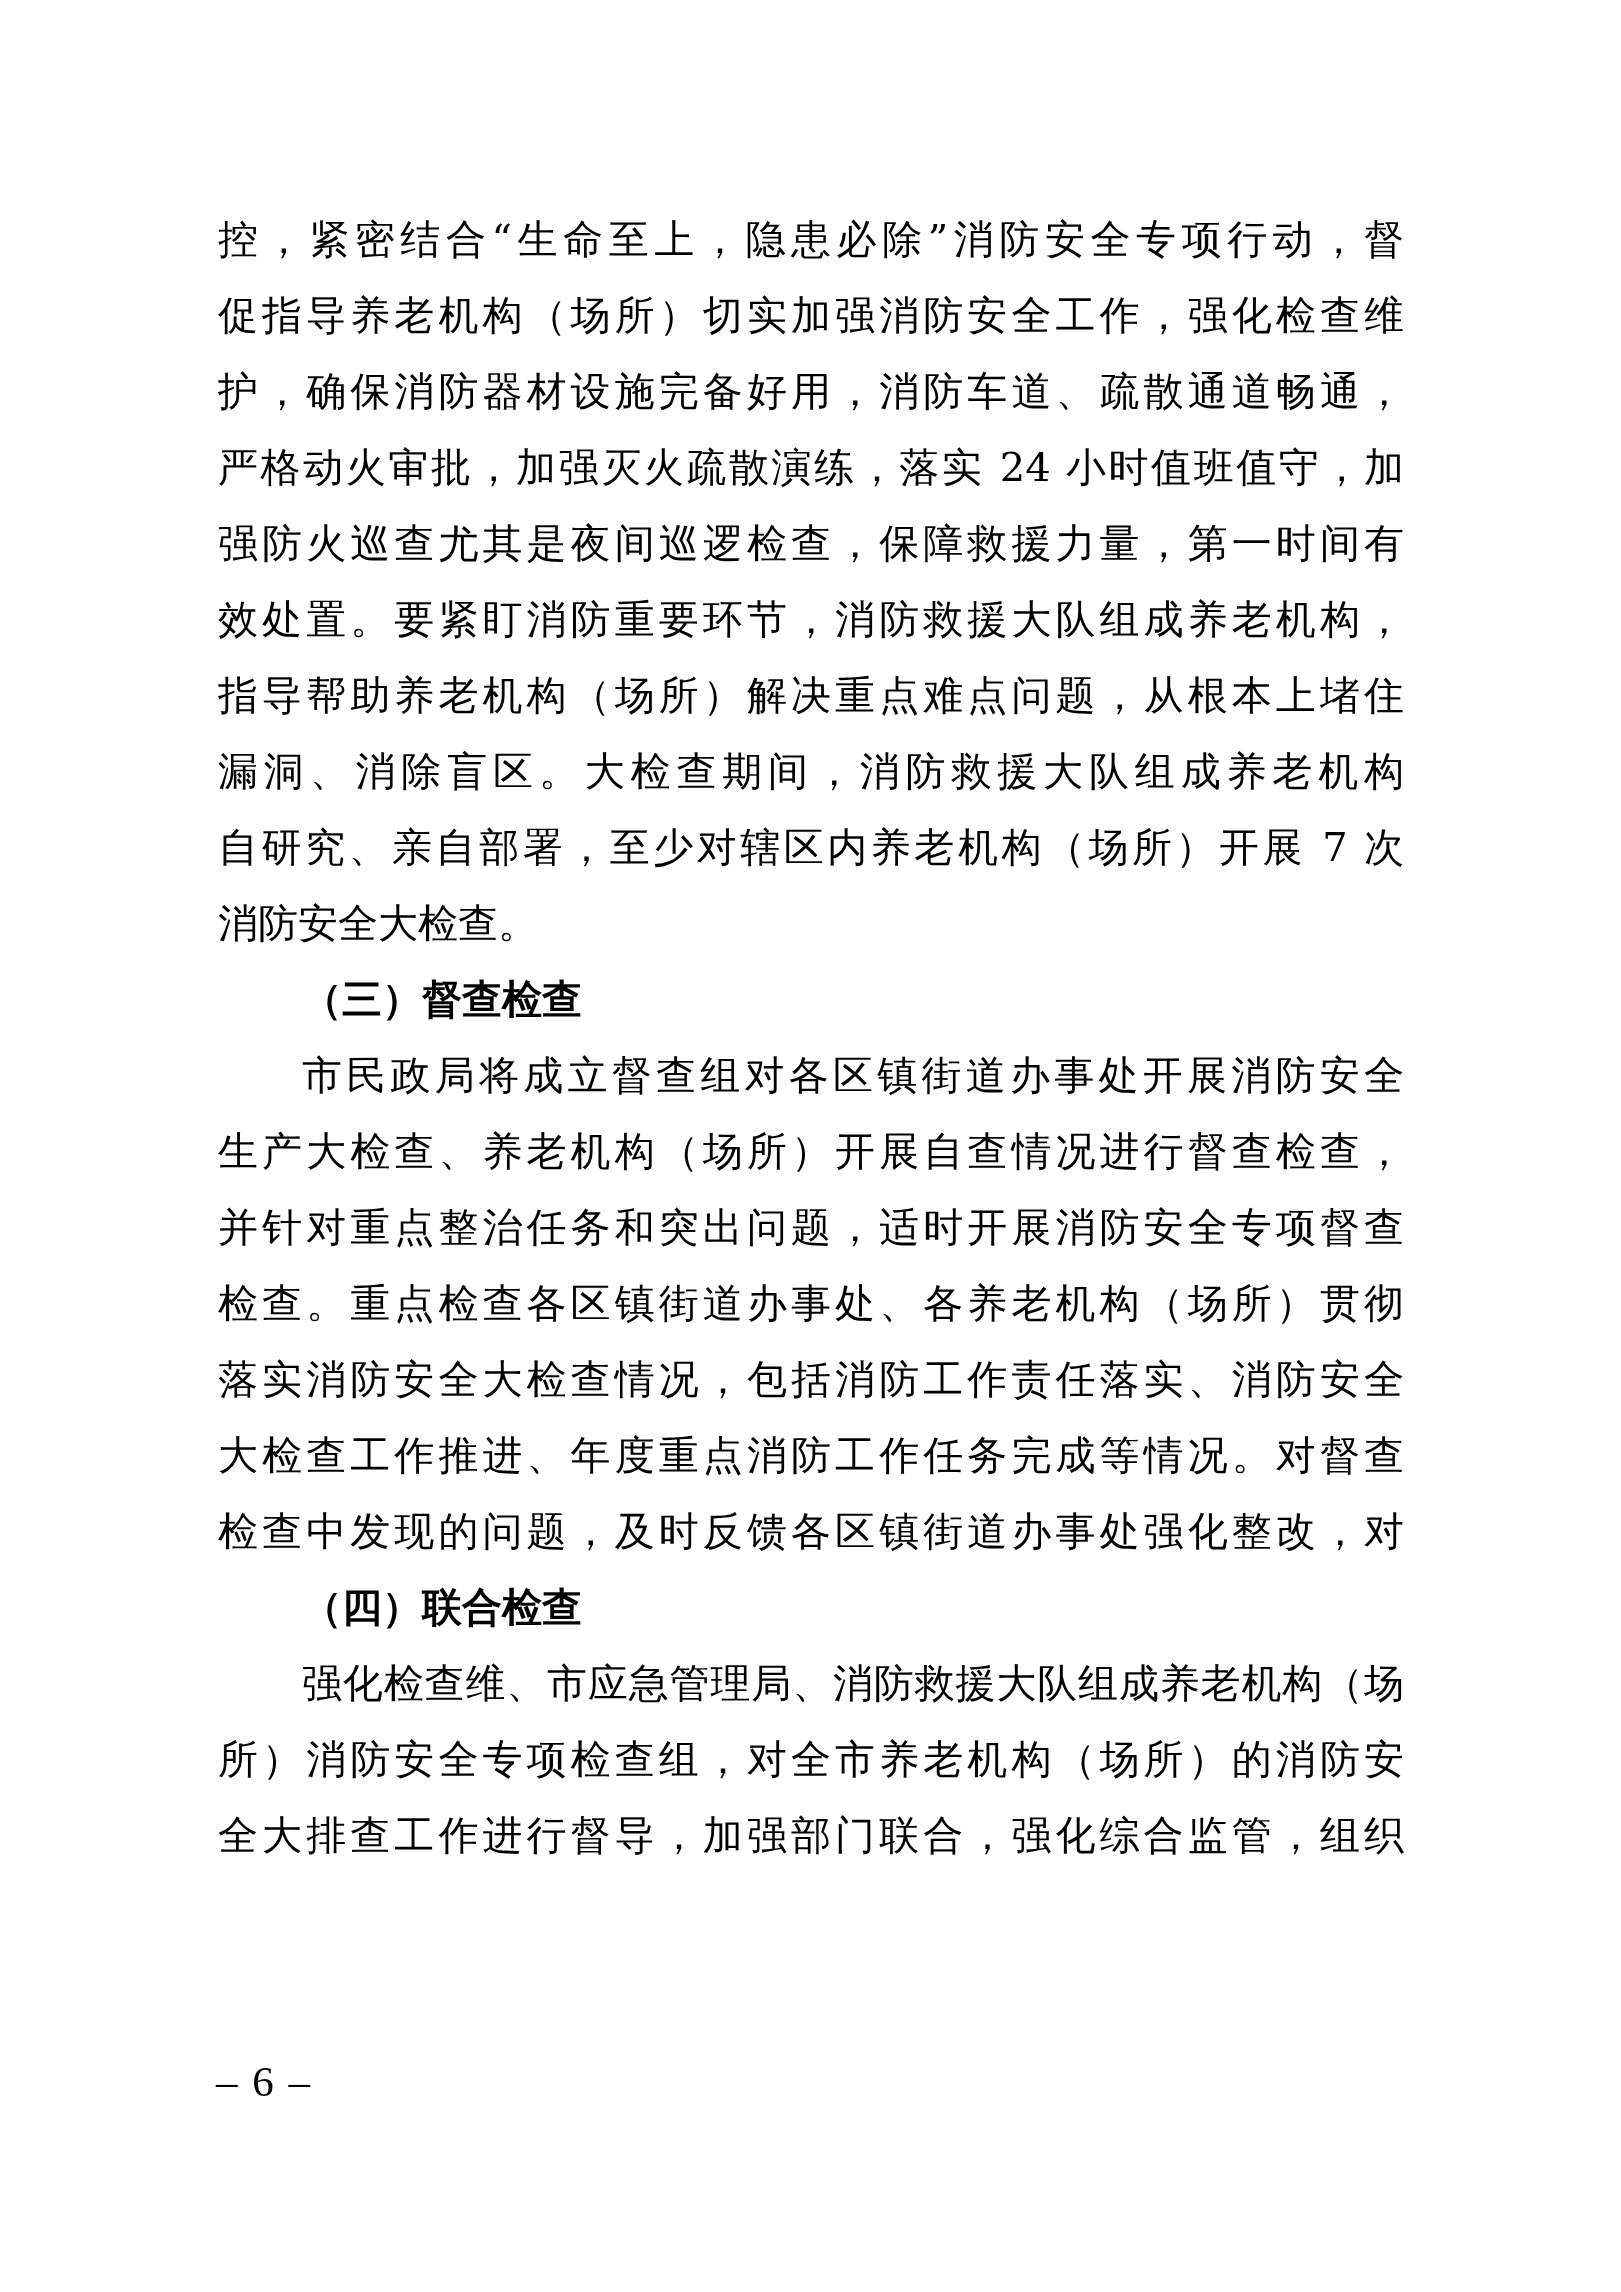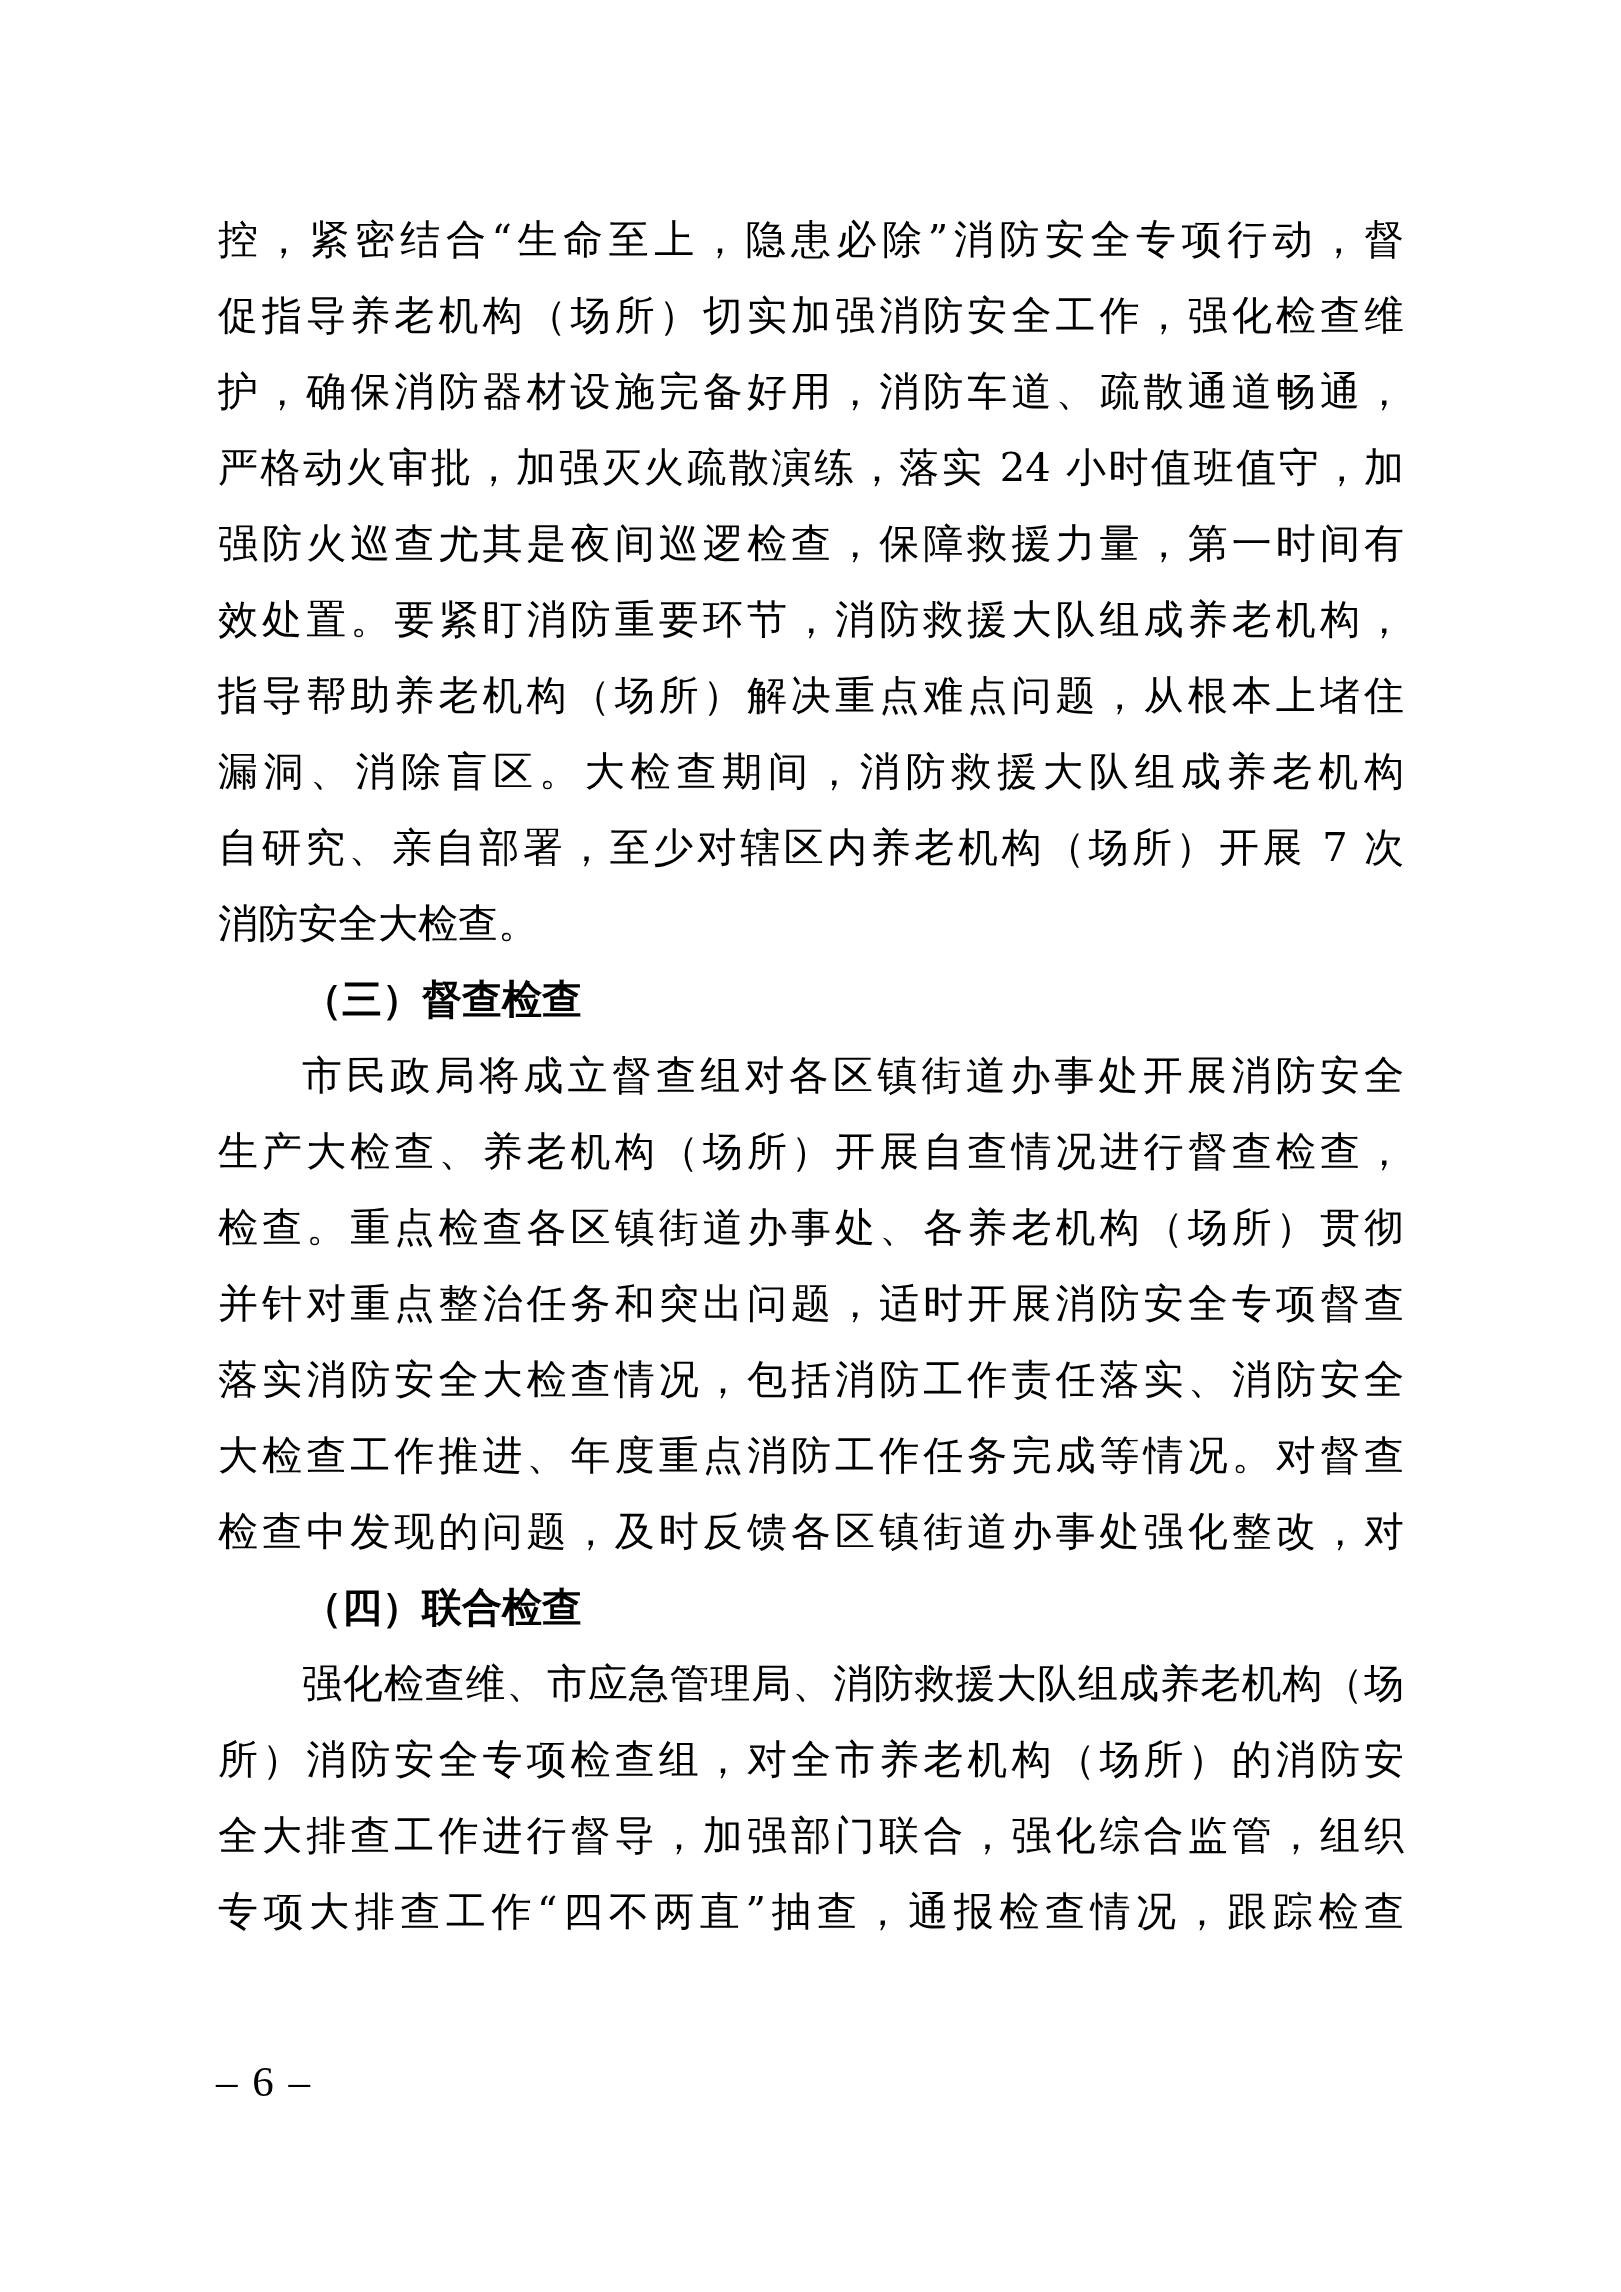--- a/index.html
+++ b/index.html
@@ -32,33 +32,32 @@
       <div class="line">漏洞、消除盲区。大检查期间，消防救援大队组成养老机构</div>
       <div class="line">自研究、亲自部署，至少对辖区内养老机构（场所）开展 7 次</div>
       <div class="line last">消防安全大检查。</div>
     </div>
 
     <div class="heading">（三）督查检查</div>
 
     <div>
       <div class="line indent">市民政局将成立督查组对各区镇街道办事处开展消防安全</div>
       <div class="line">生产大检查、养老机构（场所）开展自查情况进行督查检查，</div>
+      <div class="line">并针对重点整治任务和突出问题，适时开展消防安全专项督查</div>
       <div class="line">检查。重点检查各区镇街道办事处、各养老机构（场所）贯彻</div>
-      <div class="line">并针对重点整治任务和突出问题，适时开展消防安全专项督查</div>
       <div class="line">落实消防安全大检查情况，包括消防工作责任落实、消防安全</div>
       <div class="line">大检查工作推进、年度重点消防工作任务完成等情况。对督查</div>
       <div class="line">检查中发现的问题，及时反馈各区镇街道办事处强化整改，对</div>
     </div>
 
     <div class="heading">（四）联合检查</div>
 
     <div>
       <div class="line indent">强化检查维、市应急管理局、消防救援大队组成养老机构（场</div>
       <div class="line">所）消防安全专项检查组，对全市养老机构（场所）的消防安</div>
       <div class="line">全大排查工作进行督导，加强部门联合，强化综合监管，组织</div>
-      <div class="line">专项大排查工作“四不两直”抽查，通报检查情况，跟踪检查</div>
     </div>
 
   </div>
 
   <div class="page-number">– 6 –</div>
 </div>
 
 
 </body></html>

